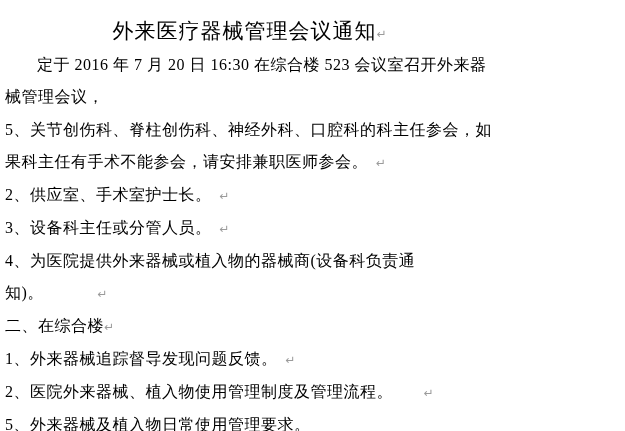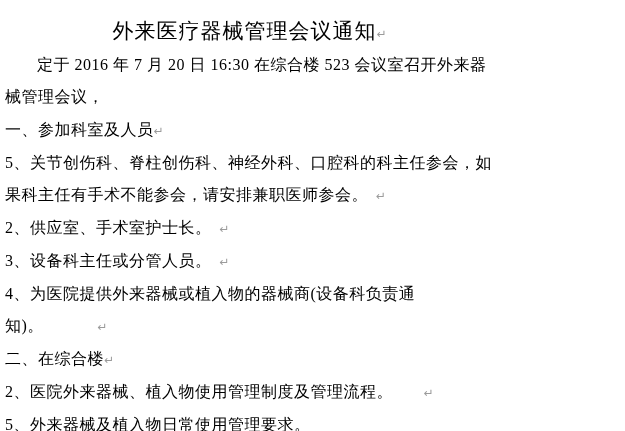--- a/index.html
+++ b/index.html
@@ -63,32 +63,32 @@
 <body>
 
 <div class="page">
   <div class="content">
 
     <div class="title-line"><span>外来医疗器械管理会议通知</span><span class="mark" style="color: rgb(155, 155, 155);">↵</span></div>
 
     <div class="doc-body">
       <p class="para indent"><span>定于 2016 年 7 月 20 日 16:30 在综合楼 523 会议室召开外来器械管理会议，</span><span class="mark" style="color: rgb(155, 155, 155);"></span></p>
 
-      <p class="para"><span>一、参加科室及人员</span><span class="mark" style="color: rgb(155, 155, 155);">↵</span></p>
 
       <p class="para"><span>5、关节创伤科、脊柱创伤科、神经外科、口腔科的科主任参会，如果科主任有手术不能参会，请安排兼职医师参会。</span><span class="mark" style="color: rgb(155, 155, 155);">&nbsp;&nbsp;↵</span></p>
 
       <p class="para"><span>2、供应室、手术室护士长。</span><span class="mark" style="color: rgb(155, 155, 155);">&nbsp;&nbsp;↵</span></p>
 
       <p class="para"><span>3、设备科主任或分管人员。</span><span class="mark" style="color: rgb(155, 155, 155);">&nbsp;&nbsp;↵</span></p>
 
       <p class="para"><span>4、为医院提供外来器械或植入物的器械商(设备科负责通知)。</span><span class="mark" style="color: rgb(155, 155, 155);">&nbsp;&nbsp;&nbsp;&nbsp;&nbsp;&nbsp;&nbsp;&nbsp;&nbsp;&nbsp;&nbsp;&nbsp;&nbsp;&nbsp;↵</span></p>
 
       <p class="para"><span>二、在综合楼</span><span class="mark" style="color: rgb(155, 155, 155);">↵</span></p>
 
+      <p class="para"><span>1、外来器械追踪督导发现问题反馈。</span><span class="mark" style="color: rgb(155, 155, 155);">&nbsp;&nbsp;↵</span></p>
 
       <p class="para"><span>2、医院外来器械、植入物使用管理制度及管理流程。</span><span class="mark" style="color: rgb(155, 155, 155);">&nbsp;&nbsp;&nbsp;&nbsp;&nbsp;&nbsp;&nbsp;&nbsp;↵</span></p>
 
       <p class="para"><span>5、外来器械及植入物日常使用管理要求。</span><span class="mark" style="color: rgb(155, 155, 155);"></span></p>
 
       <p class="sig-line"><span>院感科</span><span class="mark" style="color: rgb(155, 155, 155);">&nbsp;&nbsp;↵</span></p>
 
       <p class="date-line"><span>2016-07-19</span><span class="mark" style="color: rgb(155, 155, 155);">↵</span></p>
     </div>
   </div>

